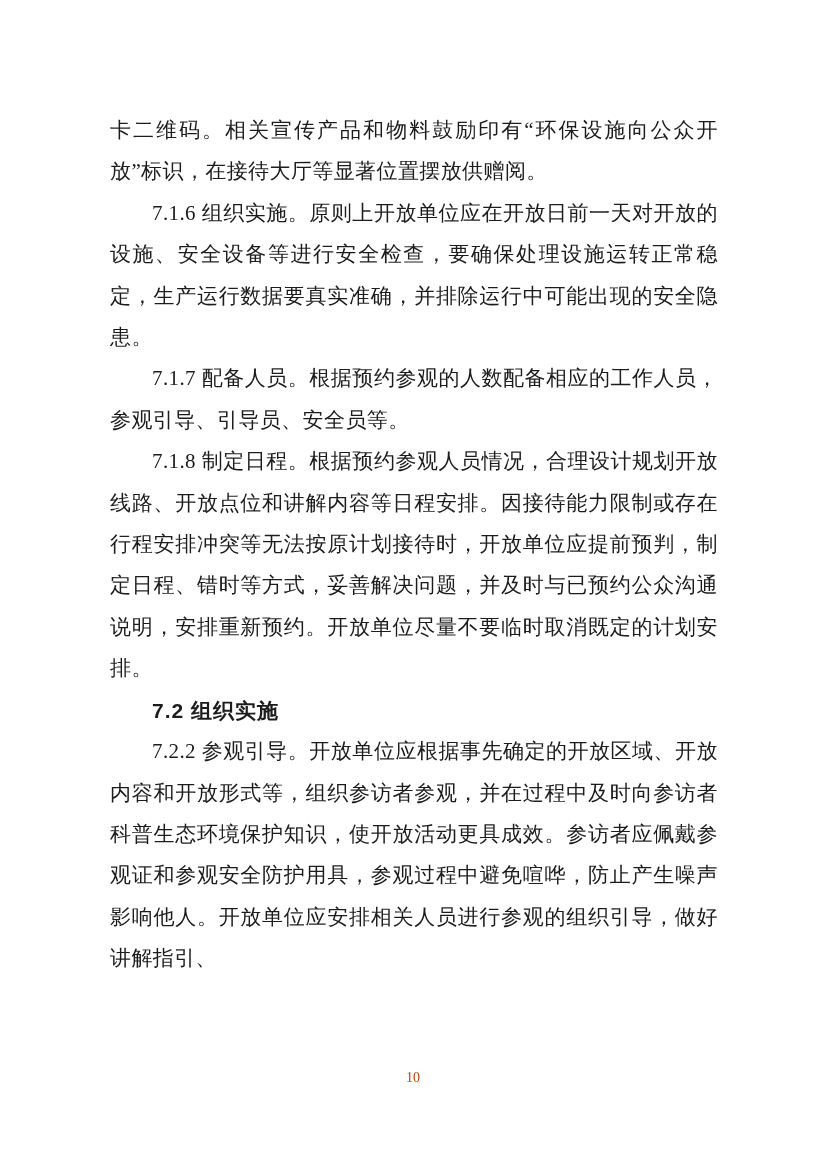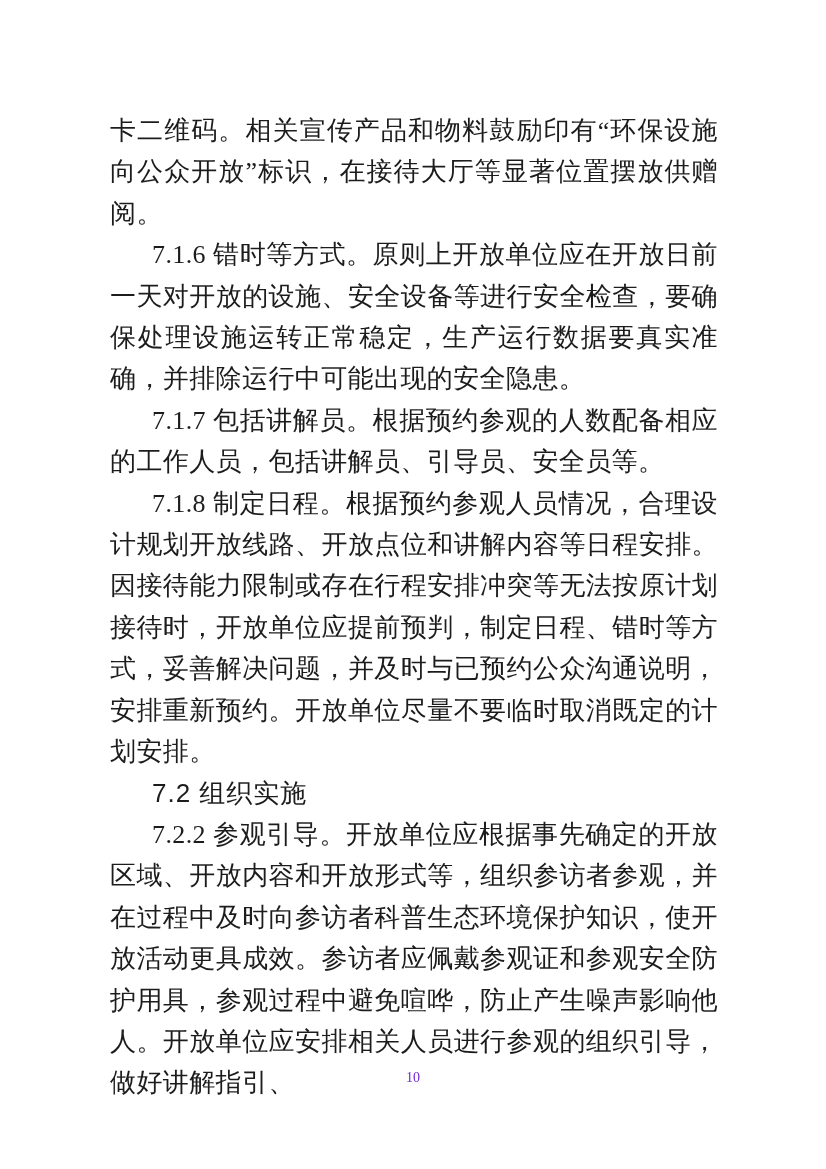--- a/index.html
+++ b/index.html
@@ -25,48 +25,48 @@
     font-size: 21px;
     line-height: 41.4px;
     text-align: justify;
     text-justify: inter-ideograph;
     letter-spacing: 0.4px;
   }
   .text-block p,
   .text-block h2 {
     margin: 0;
     padding: 0;
-    font-size: 26px;
+    font-size: 21px;
     line-height: 41.4px;
   }
   .indent {
     text-indent: 42px;
   }
   .section-heading {
-    font-weight: normal;
+    font-weight: bold;
     font-family: "Liberation Sans", "DejaVu Sans", sans-serif;
     letter-spacing: 1px;
   }
   .page-number {
     position: absolute;
     left: 0;
     top: 1068px;
     width: 826px;
     text-align: center;
     font-size: 14px;
     line-height: 20px;
-    color: #6d28d9;
+    color: #c2410c;
   }
 </style>
 </head>
 <body>
 
 <div class="page">
   <div class="text-block">
     <p>卡二维码。相关宣传产品和物料鼓励印有“环保设施向公众开放”标识，在接待大厅等显著位置摆放供赠阅。</p>
-    <p class="indent">7.1.6 错时等方式。原则上开放单位应在开放日前一天对开放的设施、安全设备等进行安全检查，要确保处理设施运转正常稳定，生产运行数据要真实准确，并排除运行中可能出现的安全隐患。</p>
-    <p class="indent">7.1.7 包括讲解员。根据预约参观的人数配备相应的工作人员，包括讲解员、引导员、安全员等。</p>
+    <p class="indent">7.1.6 组织实施。原则上开放单位应在开放日前一天对开放的设施、安全设备等进行安全检查，要确保处理设施运转正常稳定，生产运行数据要真实准确，并排除运行中可能出现的安全隐患。</p>
+    <p class="indent">7.1.7 配备人员。根据预约参观的人数配备相应的工作人员，参观引导、引导员、安全员等。</p>
     <p class="indent">7.1.8 制定日程。根据预约参观人员情况，合理设计规划开放线路、开放点位和讲解内容等日程安排。因接待能力限制或存在行程安排冲突等无法按原计划接待时，开放单位应提前预判，制定日程、错时等方式，妥善解决问题，并及时与已预约公众沟通说明，安排重新预约。开放单位尽量不要临时取消既定的计划安排。</p>
     <h2 class="indent section-heading">7.2 组织实施</h2>
     <p class="indent">7.2.2 参观引导。开放单位应根据事先确定的开放区域、开放内容和开放形式等，组织参访者参观，并在过程中及时向参访者科普生态环境保护知识，使开放活动更具成效。参访者应佩戴参观证和参观安全防护用具，参观过程中避免喧哗，防止产生噪声影响他人。开放单位应安排相关人员进行参观的组织引导，做好讲解指引、</p>
   </div>
   <div class="page-number">10</div>
 </div>
 
 </body></html>

